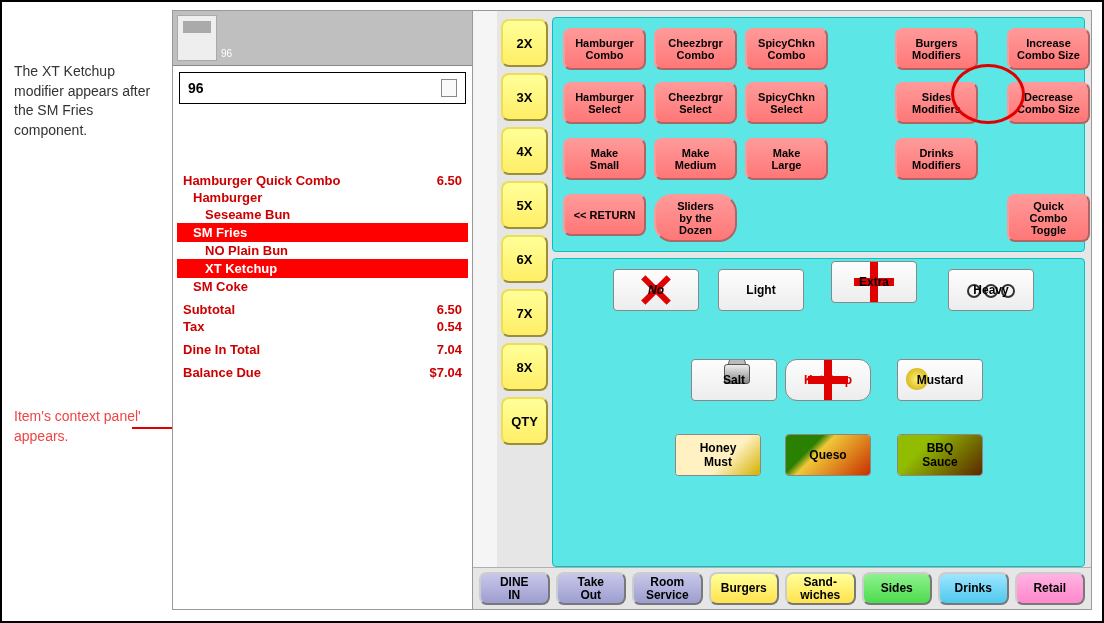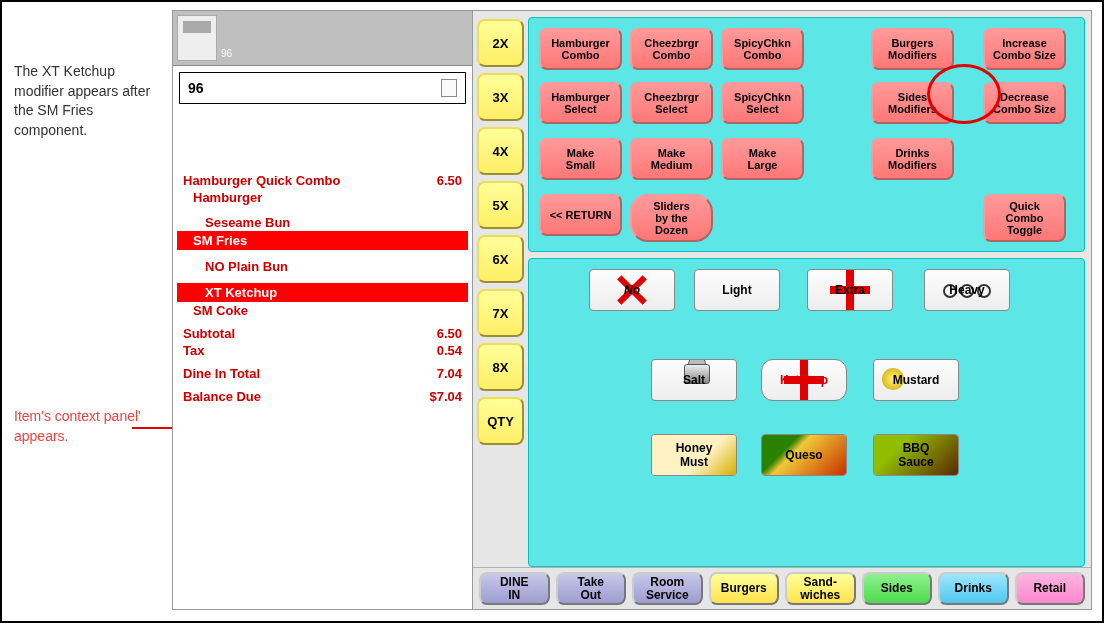--- a/index.html
+++ b/index.html
@@ -100,32 +100,33 @@
   color: #cc0000;
   padding: 2px 4px;
   overflow: hidden;
 }
 .line {
   display: flex;
   justify-content: space-between;
   padding: 1px 6px;
 }
 .line.indent1 { padding-left: 16px; }
-.line.indent2 { padding-left: 28px; margin-top: 8px; }
+.line.indent2 { padding-left: 28px; }
 .line.hl { background: #ff0000; color: #fff; padding-top:2px; padding-bottom:2px; }
 .spacer { height: 6px; }
 .right-col {
   flex: 1;
   display: flex;
   flex-direction: column;
 }
 .grid-area {
   flex: 1;
   display: flex;
   background: #e6e6e6;
+  margin-left: 24px;
 }
 .qty-col {
   width: 55px;
   background: #e6e6e6;
   display: flex;
   flex-direction: column;
   gap: 6px;
   padding: 8px 4px;
 }
 .qty-btn {
@@ -410,34 +411,34 @@
 
         <div class="panel mid">
 
           <div class="cond" style="left:60px; top:10px;">
             <span class="cross-icon"></span>
             <span style="position:relative;font-style:italic;">No</span>
           </div>
           <div class="cond" style="left:165px;top:10px;">
             <span>Light</span>
           </div>
-          <div class="cond" style="left:278px;top:10px;">
+          <div class="cond" style="left:278px;top:2px;">
             <span class="plus-icon"></span>
             <span style="position:relative;">Extra</span>
           </div>
           <div class="cond" style="left:395px;top:10px;">
             <span class="circles-icon" style="left:18px;top:14px;">
                 <span></span>
                 <span></span>
                 <span></span>
               </span>
             <span style="position:relative;">Heavy</span>
           </div>
 
-          <div class="cond" style="left:122px;top:100px;text-align:right;">
+          <div class="cond" style="left:138px;top:100px;text-align:right;">
             <span class="salt-icon" style="left:32px;"></span>
             <span style="position:relative;">Salt</span>
           </div>
           <div class="cond" style="left:232px;top:100px;border-radius:12px;">
             <span class="plus-icon"></span>
             <span class="red-txt" style="position:relative;">Ketchup</span>
           </div>
           <div class="cond" style="left:344px;top:100px;">
             <span class="yellow-dot"></span>
             <span style="position:relative;">Mustard</span>

